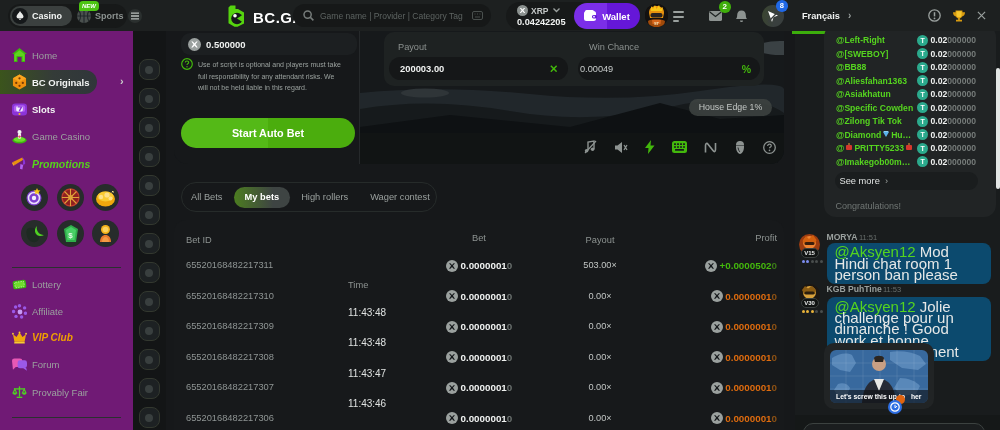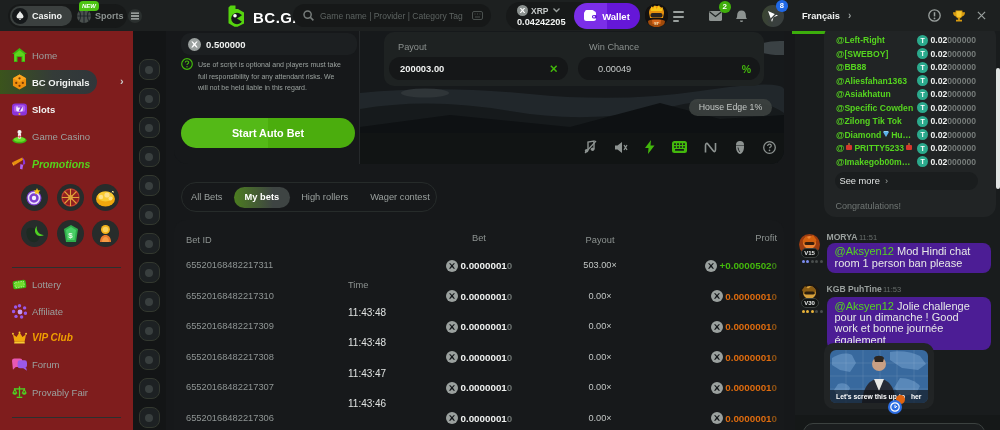--- a/index.html
+++ b/index.html
@@ -29,21 +29,21 @@
 #avatar{position:absolute;left:645px;top:4px;width:23px;height:23px;border-radius:50%;overflow:hidden;background:#0d0e10;}
 #burg{position:absolute;left:673px;top:11px;}
 #burg div{height:2px;background:#9aa09e;border-radius:1px;margin-bottom:2.5px;}
 #mailbadge{position:absolute;left:719px;top:1px;width:11.5px;height:11.5px;border-radius:50%;background:#3fae0b;color:#fff;font-size:8px;font-weight:bold;text-align:center;line-height:11.5px;z-index:3;}
 #chatcirc{position:absolute;left:762px;top:5px;width:22px;height:22px;border-radius:50%;background:linear-gradient(100deg,#3a452f,#393f3e 60%);display:flex;align-items:center;justify-content:center;}
 #chatbadge{position:absolute;left:776px;top:0px;width:11.5px;height:11.5px;border-radius:50%;background:#2068e6;color:#fff;font-size:7.5px;font-weight:bold;text-align:center;line-height:11.5px;z-index:3;}
 #frtxt{position:absolute;left:802px;top:10.5px;color:#f0f2f1;font-size:9.2px;font-weight:bold;}
 #frchev{position:absolute;left:848px;top:9.5px;color:#9aa09e;font-size:10px;font-weight:bold;}
 #hicons{position:absolute;right:14px;top:9px;display:flex;align-items:center;gap:12px;}
 
-#sidebar{position:absolute;left:0;top:31px;width:133px;height:399px;background:#7f1d1d;}
+#sidebar{position:absolute;left:0;top:31px;width:133px;height:399px;background:#701a75;}
 .sitem{position:absolute;left:0;width:133px;height:24px;display:flex;align-items:center;}
 .sitem .ic{width:15px;height:15px;margin-left:12px;flex:none;display:flex;align-items:center;justify-content:center;}
 .sitem .tx{margin-left:5px;font-size:9.5px;color:#9ba19f;}
 #bcorig{position:absolute;left:0;top:38.5px;width:97px;height:24px;border-radius:0 12px 12px 0;background:linear-gradient(90deg,#3b541c,#343b38 55%,#30363a);}
 .circgrid{position:absolute;width:27px;height:27px;border-radius:50%;background:#272c2b;display:flex;align-items:center;justify-content:center;}
 .sdiv{position:absolute;left:12px;width:109px;height:1px;background:#2b302f;}
 
 #rail{position:absolute;left:133px;top:31px;width:33px;height:399px;background:#131516;}
 .railic{position:absolute;left:5.5px;width:21px;height:21px;border-radius:8px;background:#1d2123;border:1px solid #33382f;}
 .railic::after{content:"";position:absolute;left:5.5px;top:5.5px;width:8px;height:8px;border-radius:50%;background:#565e5b;opacity:.5;}
@@ -88,21 +88,21 @@
 .wname{color:#55d41f;font-size:8.6px;font-weight:bold;white-space:nowrap;flex:1;}
 .tcoin{flex:none;width:11px;height:11px;border-radius:50%;background:#2ba98c;color:#fff;font-size:7px;font-weight:bold;text-align:center;line-height:11px;}
 .wval{color:#f0f2f1;font-size:8.6px;font-weight:bold;margin-left:2.5px;}
 .wzer{color:#767c7a;font-size:8.6px;font-weight:bold;}
 #seemore{position:absolute;left:11px;top:147px;width:143px;height:18px;border-radius:9px;background:#1a1d1e;color:#dfe2e1;font-size:9.3px;line-height:18px;padding-left:4.5px;}
 #congrats{position:absolute;left:11.5px;top:176px;color:#707674;font-size:9px;}
 .cavatar{position:absolute;width:21px;height:21px;border-radius:50%;overflow:hidden;}
 .cname{position:absolute;color:#9aa09e;font-size:8.6px;font-weight:bold;}
 .ctime{position:absolute;color:#686e6c;font-size:7.5px;}
 .vbadge{position:absolute;width:18px;height:10px;border-radius:5px;background:#101312;border:1px solid #3a3f3e;color:#e8eae9;font-size:6px;font-weight:bold;text-align:center;line-height:9px;}
-.cbubble{position:absolute;left:31.5px;background:#4c1d95;border-radius:8px;padding:3.5px 8px;color:#e6e8e7;font-size:11px;line-height:11.4px;width:164px;box-sizing:border-box;}
+.cbubble{position:absolute;left:31.5px;background:#0c4a6e;border-radius:8px;padding:3.5px 8px;color:#e6e8e7;font-size:15px;line-height:11.4px;width:164px;box-sizing:border-box;}
 .grn{color:#55d41f;}
 #imgbubble{position:absolute;left:29px;top:312px;width:110px;height:66px;border-radius:10px;background:#212425;}
 #thumb{position:absolute;left:6px;top:7px;width:98px;height:53px;border-radius:6px;overflow:hidden;}
 #chatfoot{position:absolute;left:0;top:383.5px;width:205px;height:15.5px;background:#151818;}
 #chatinput{position:absolute;left:8px;top:392px;width:182px;height:30px;border:1px solid #3c4240;border-radius:10px;background:#1b1e1f;}
 #sbar{position:absolute;left:201px;top:37px;width:4px;height:121px;border-radius:2px;background:#e3e6e5;}
 #bluebtn{position:absolute;left:92.5px;top:369px;width:14px;height:14px;border-radius:50%;background:#2e6fe4;z-index:5;}
 #orangec{position:absolute;left:101px;top:364px;width:9px;height:9px;border-radius:50%;background:#e06410;z-index:4;}
 </style></head>
 <body>
@@ -440,21 +440,21 @@
   <div id="payoutpanel">
    <div class="plabel" style="left:14px">Payout</div>
    <div class="plabel" style="left:205px">Win Chance</div>
    <div class="pinput" style="left:5px;width:179px">
     <div style="color:#f0f2f1;font-size:9.4px;font-weight:bold;margin-left:11px;flex:1">200003.00</div>
     <svg style="margin-right:11px" width="7.5" height="7.5" viewBox="0 0 9 9">
               <path d="M1 1l7 7M8 1l-7 7" stroke="#43b80c" stroke-width="1.8"></path>
             </svg>
    </div>
    <div class="pinput" style="left:194px;width:182px">
-    <div style="color:#c8cccb;font-size:9.2px;margin-left:20px;flex:1">0.00049</div>
+    <div style="color:#c8cccb;font-size:9.2px;margin-left:2px;flex:1">0.00049</div>
     <div style="color:#43b80c;font-size:10.5px;font-weight:bold;margin-right:9px">%</div>
    </div>
   </div>
   <div id="houseedge">House Edge 1%</div>
   <div id="iconrow">
    <svg width="13" height="14" viewBox="0 0 13 14">
             <path d="M4 10.5V2l6-1v8" fill="none" stroke="#8d9391" stroke-width="1.4"></path>
             <circle cx="2.6" cy="10.8" r="1.8" fill="#8d9391"></circle>
             <circle cx="8.6" cy="9.2" r="1.8" fill="#8d9391"></circle>
             <path d="M1 13L12 1" stroke="#8d9391" stroke-width="1.2"></path>

